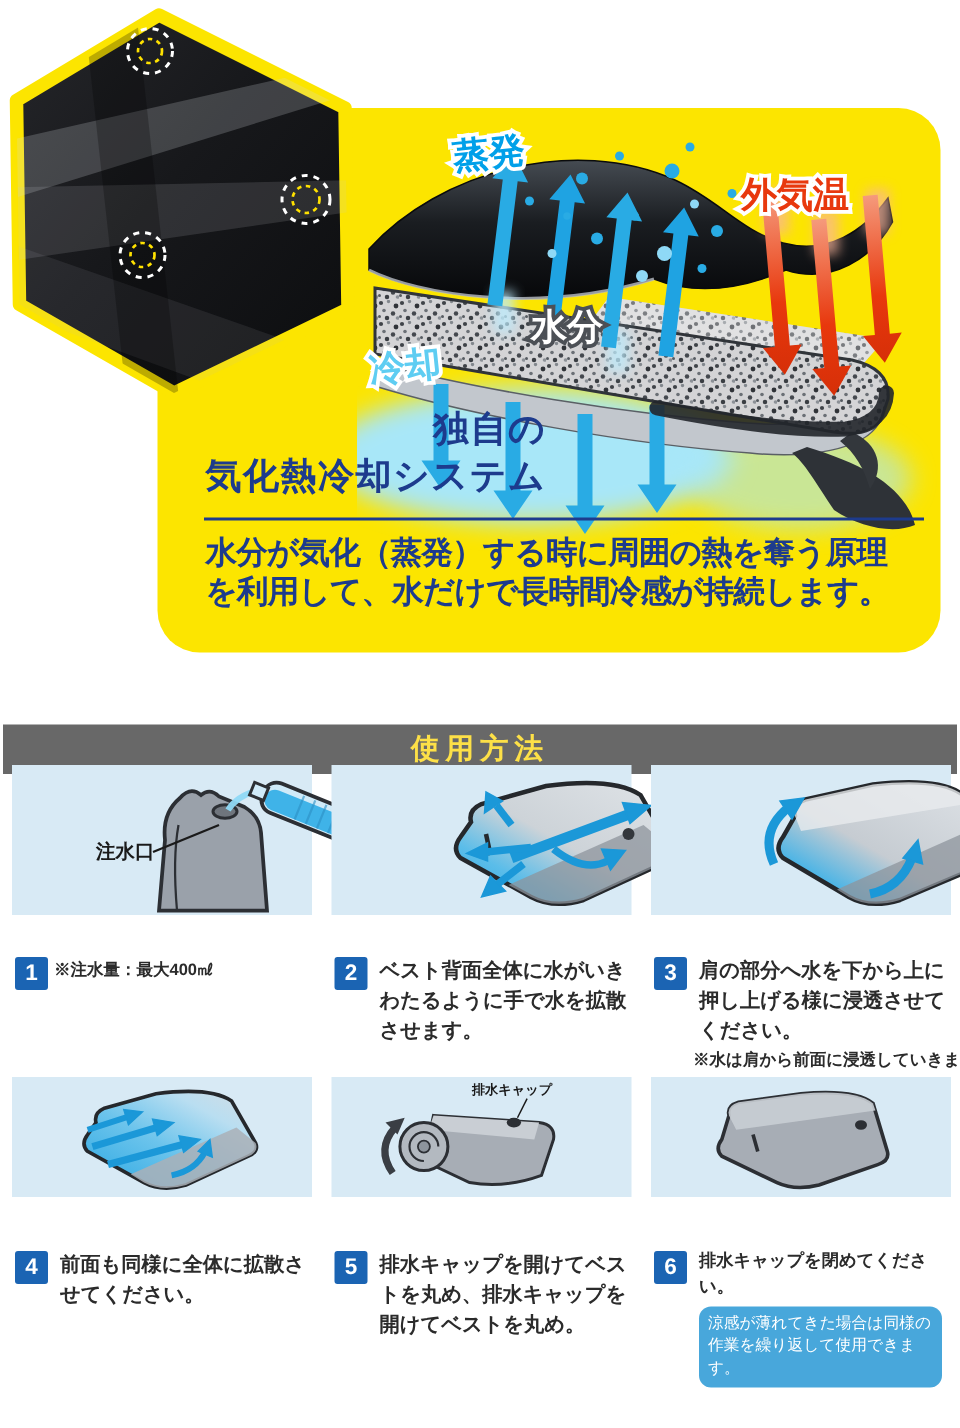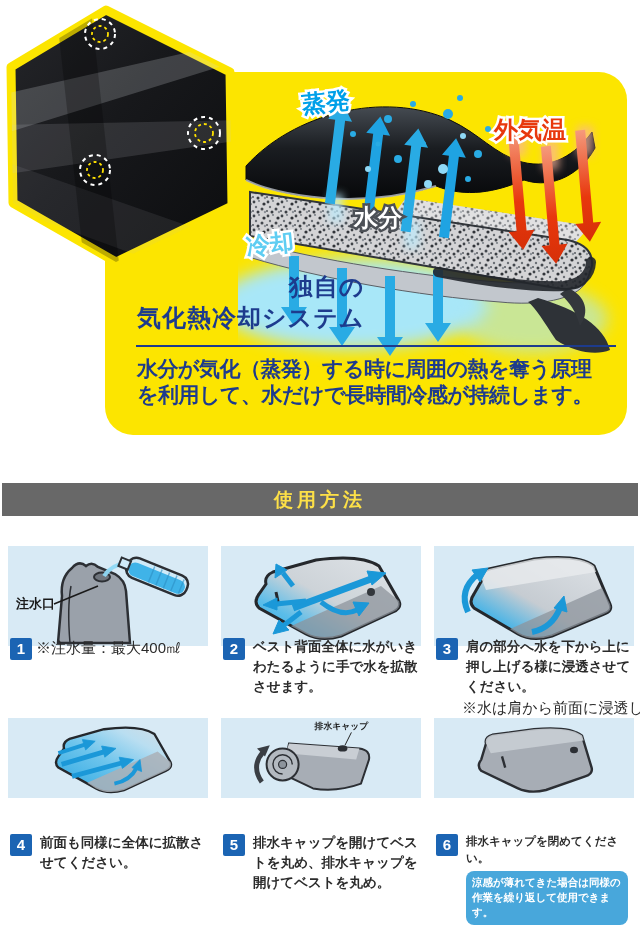--- a/index.html
+++ b/index.html
@@ -16,37 +16,37 @@
                 color:#1d3b8d; line-height:31px; letter-spacing:1px;text-align:right; }
   .hero-divider { position:absolute; left:136px; top:345px; width:480px; height:2px; background:#1d3b8d; }
   .hero-desc { position:absolute; left:137px; top:356px; font-size:21px; font-weight:bold;
                color:#1d3b8d; line-height:26px; letter-spacing:-0.5px; white-space:nowrap; }
 
   
   .usage-header { position:absolute; left:2px; top:483px; width:636px; height:33px;
                   background:#686868; color:#fde047; font-size:19px; font-weight:bold;
                   text-align:center; line-height:33px; letter-spacing:4px; }
   .step-panel { position:absolute; width:200px; background:#d8eaf5; }
-  .row1 { top:546px; height:100px; }
+  .row1 { top:510px; height:100px;padding-left:48px; }
   .row2 { top:718px; height:80px; }
   .col1 { left:8px; } .col2 { left:221px; } .col3 { left:434px; }
   .step-panel svg { display:block; width:200px; height:100%; }
 
   .step-caption { position:absolute; width:206px; }
   .cap-row1 { top:637px; } .cap-row2 { top:833px; }
   .step-badge { position:absolute; left:2px; top:1px; width:22px; height:22px; background:#1b64b3;
                 color:#ffffff; font-size:15px; font-weight:bold; text-align:center; line-height:22px;
                 border-radius:2px; }
   .step-text { margin-left:32px; width:170px; font-size:13.5px; font-weight:bold; color:#2b2b2b;
                line-height:20px; }
   .step-text.small-text { font-size:11.5px; line-height:17px; width:175px; }
-  .step-note { margin-left:28px; margin-top:2px; font-size:15px; font-weight:normal; color:#2b2b2b;
+  .step-note { margin-left:28px; margin-top:2px; font-size:11px; font-weight:bold; color:#2b2b2b;
                white-space:nowrap; }
   .step-callout { margin-left:32px; margin-top:4px; width:162px; background:#48a7db; color:#ffffff;
-                  font-size:10.5px; font-weight:bold; line-height:1.45; padding:4px 6px;
+                  font-size:10.5px; font-weight:normal; line-height:1.45; padding:4px 6px;
                   border-radius:8px; }
 
   
   text.big-label { font-family:"Liberation Sans", sans-serif; font-size:24px; font-weight:bold;
                    paint-order:stroke; }
   text.img-label { font-family:"Liberation Sans", sans-serif; font-weight:bold; fill:#1a1a1a; }
 </style>
 </head>
 <body>
 

